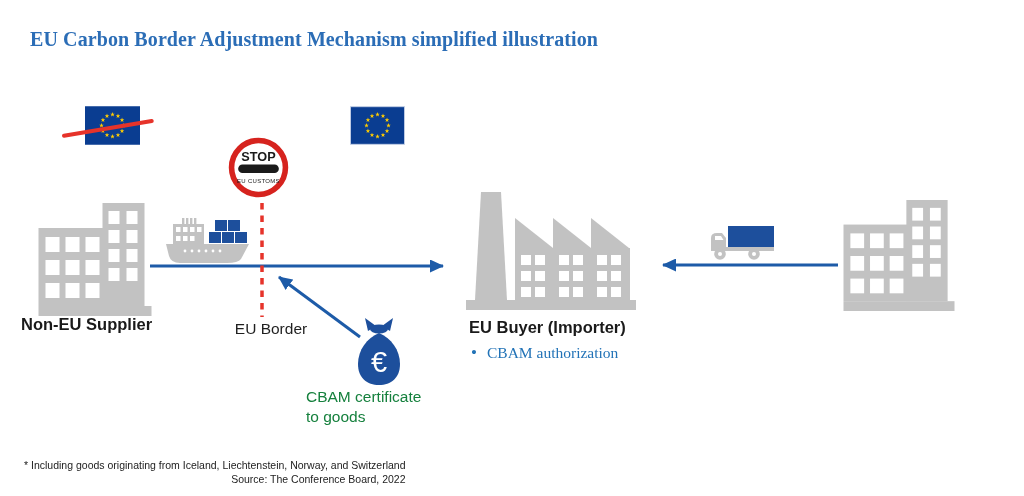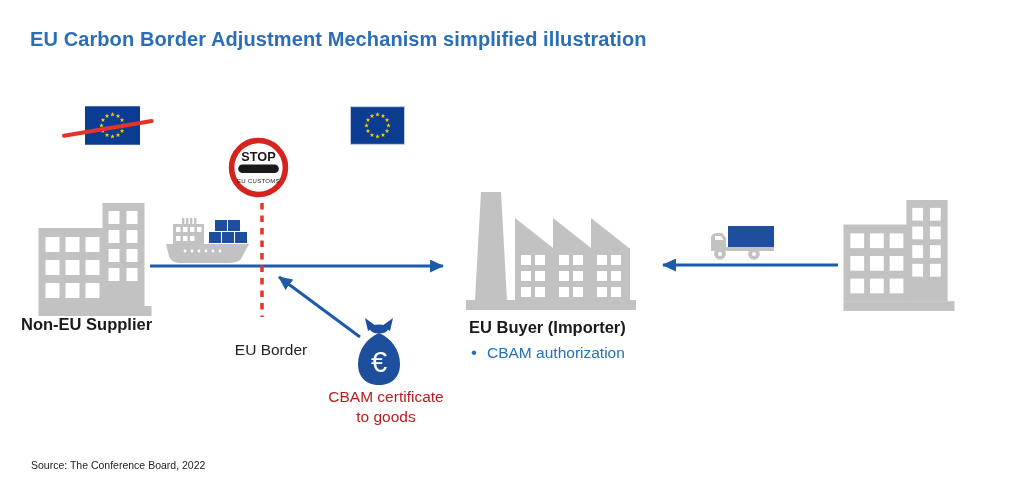--- a/index.html
+++ b/index.html
@@ -1,21 +1,21 @@
 <!DOCTYPE html>
 <html><head>
 <meta charset="utf-8">
 <style>
   * { margin:0; padding:0; box-sizing:border-box; }
   html,body { background:#ffffff; }
   body { font-family:"Liberation Sans", sans-serif; }
   .canvas { position:relative; width:1024px; height:496px; background:#ffffff; overflow:hidden; }
 
   .title { position:absolute; left:30px; top:28px; font-size:20px; font-weight:600;
-           color:#2B6DB6; letter-spacing:0.1px; }
+           color:#2B6DB6; letter-spacing:0.1px;font-family:Liberation Serif, serif; }
 
   .abs { position:absolute; }
 
   
   .flag1 { left:85px; top:104px; }
   .strike-line { left:62px; top:134px; width:93px; height:4px; background:#E6332A;
                  transform:rotate(-9.5deg); transform-origin:left center; border-radius:2px; }
   .flag2 { left:350px; top:104px; }
 
   .stop-sign { left:228px; top:137px; }
@@ -25,30 +25,30 @@
   .ship      { left:165px; top:218px; }
   .factory   { left:464px; top:192px; }
   .truck     { left:709px; top:225px; }
   .money-bag { left:354px; top:318px; }
 
   .overlay { position:absolute; left:0; top:0; pointer-events:none; }
 
   .name-label { font-size:16.5px; font-weight:bold; color:#1A1A1A; }
   .label-noneu  { left:21px;  top:315px; }
   .label-border { left:222px; top:320px; width:98px; text-align:center;
-                  font-size:15.5px; color:#1F1F1F; font-weight:normal;margin-top:21px; }
-  .cert-label { left:306px; top:387px; width:160px; text-align:center;
-                color:#b91c1c; font-size:15.5px; line-height:1.32; }
+                  font-size:15.5px; color:#1F1F1F; font-weight:normal; }
+  .cert-label { left:306px; top:387px; width:160px; text-align:left;
+                color:#15803d; font-size:15.5px; line-height:1.32; }
 
   .info-block { position:absolute; }
   .buyer-block    { left:469px; top:318px; }
   .supplier-block { left:827px; top:315px; }
   .info-block ul { list-style:none; margin:6px 0 0 1px; }
   .info-block li { color:#2273B7; font-size:15.5px; line-height:1.32; margin-bottom:4px;
-                   padding-left:17px; position:relative; }
+                   padding-left:17px; position:relative;font-family:Liberation Serif, serif; }
   .info-block li::before { content:"•"; position:absolute; left:1px; top:-1px; font-size:17px; }
 
   .footnote { left:24px; top:458px; font-size:10.5px; color:#222; line-height:1.34; }
   .footnote .src { padding-left:7px;text-align:right; }
 </style>
 </head>
 <body>
 
 <div class="canvas">
 
@@ -236,16 +236,17 @@
     <div class="name-label">EU Buyer (Importer)</div>
     <ul>
       <li>CBAM authorization</li>
     </ul>
   </div>
 
   <div class="info-block supplier-block">
   </div>
 
   <div class="abs footnote">
+    <div>* Including goods originating from Iceland, Liechtenstein, Norway, and Switzerland</div>
     <div class="src">Source: The Conference Board, 2022</div>
   </div>
 
 </div>
 
 </body></html>

